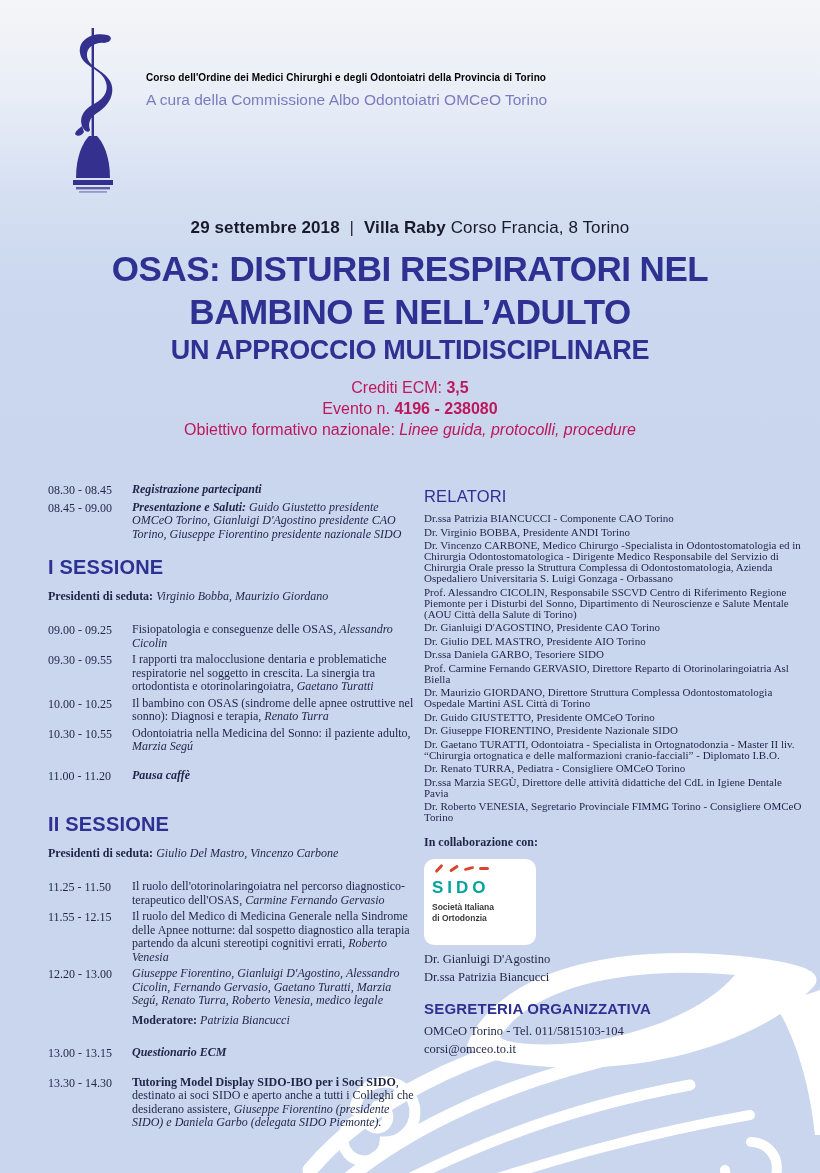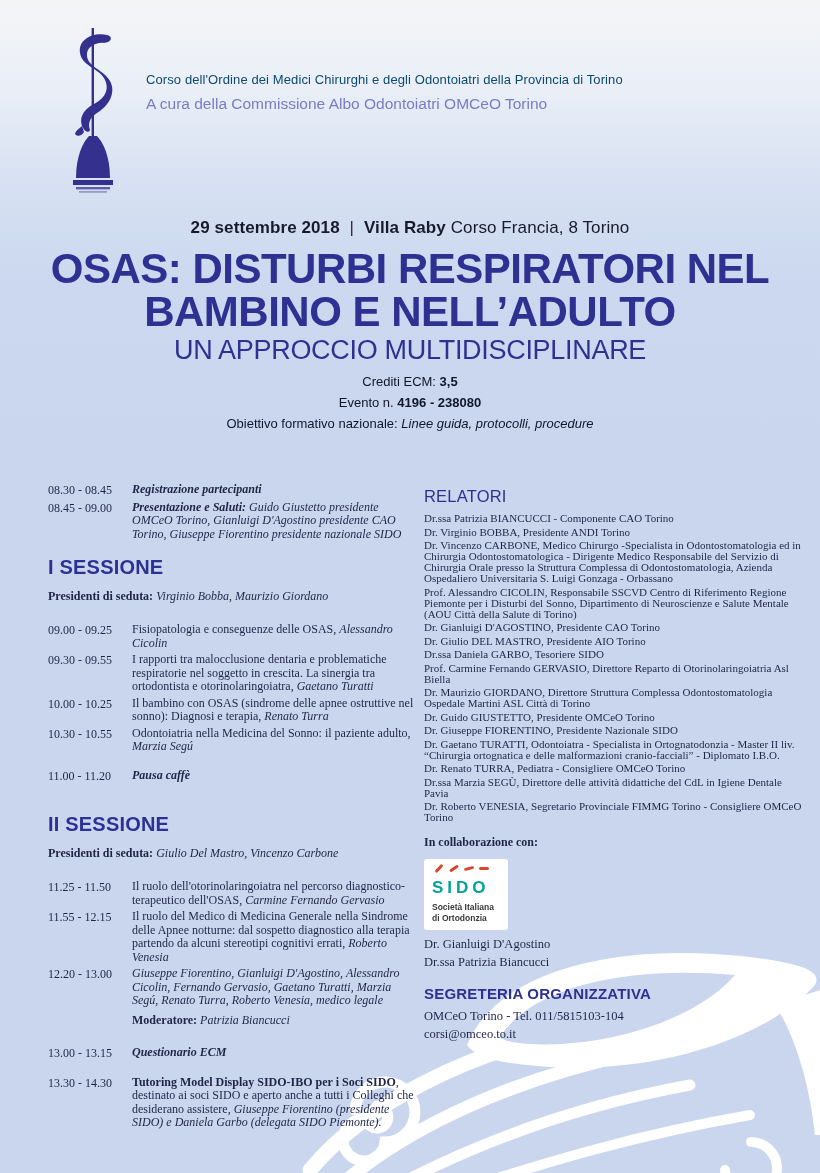--- a/index.html
+++ b/index.html
@@ -8,31 +8,31 @@
     font-family:"Liberation Sans", sans-serif;
     position:relative;
     background:linear-gradient(180deg,#f4f5f7 0%,#e9eef7 8%,#d6e0f2 16%,#cbd8ef 24%,#c9d6ee 38%,#c9d6ee 100%);
   }
   .page{ position:absolute; inset:0; }
 
   
   .header{ position:absolute; left:62px; top:26px; display:flex; z-index:2; }
   .logo-wrap{ width:62px; height:168px; flex:none; }
   .header-text{ margin-left:22px; margin-top:46px; }
-  .header-line1{ font-size:13px; font-weight:normal; color:#0c4a6e; letter-spacing:.1px; }
+  .header-line1{ font-size:10px; font-weight:bold; color:#000000; letter-spacing:.1px; }
   .header-line2{ font-size:15.5px; color:#7b7cc0; margin-top:8px; }
 
   
   .event-block{ position:absolute; left:0; right:0; top:218px; text-align:center; z-index:2; }
   .date-line{ font-size:17px; color:#191a2e; letter-spacing:.1px; }
   .date-line .sep{ font-weight:300; color:#2b2c44; padding:0 5px; }
-  .main-title{ margin-top:9px; font-size:42px; line-height:43px; font-weight:bold;
+  .main-title{ margin-top:9px; font-size:35px; line-height:43px; font-weight:bold;
                color:#2e3192; letter-spacing:-.5px; }
-  .sub-title{ font-size:27px; line-height:34px; font-weight:normal; color:#2e3192; letter-spacing:-.3px; }
-  .info-lines{ margin-top:4px; font-size:13px; line-height:21px; color:#0f172a; }
+  .sub-title{ font-size:27px; line-height:34px; font-weight:bold; color:#2e3192; letter-spacing:-.3px; }
+  .info-lines{ margin-top:10px; font-size:16px; line-height:21px; color:#be185d; }
   .b{ font-weight:bold; }
   .i{ font-style:italic; }
   .bi{ font-weight:bold; font-style:italic; }
 
   
   .left-col{ position:absolute; left:48px; top:483px; width:372px; z-index:2;
              font-family:"Liberation Serif", serif; color:#1f2547; }
   .srow{ display:flex; margin-bottom:3px; }
   .stime{ width:84px; flex:none; font-size:12px; line-height:13.5px; padding-top:1px; }
   .sdesc{ flex:1; font-size:12px; line-height:13.5px; }
@@ -42,22 +42,22 @@
   .chairs{ font-size:12px; line-height:14px; margin-bottom:4px; }
   .spacer.sm{ height:12px; } .spacer.md{ height:16px; }
 
   
   .right-col{ position:absolute; left:424px; top:487px; width:378px; z-index:2;
               font-family:"Liberation Serif", serif; color:#1f2547; }
   .rel-title{ font-family:"Liberation Sans", sans-serif; font-size:16.5px; font-weight:normal;
               color:#2e3192; margin-bottom:7px; letter-spacing:.2px; }
   .rel-item{ font-size:11px; line-height:11px; margin-bottom:2.5px; }
   .collab-label{ font-size:12px; font-weight:bold; margin-top:12px; }
-  .sido-box{ width:84px; margin-top:9px; background:#ffffff; border-radius:3px;
-             padding:8px 8px 7px 8px; }
+  .sido-box{ width:112px; margin-top:9px; background:#ffffff; border-radius:10px;
+             padding:8px 8px 22px 8px; }
   .sido-dashes{ display:flex; padding-left:2px; height:10px; }
   .sido-dash{ width:10px; height:3px; border-radius:1.5px; margin-right:5px; }
   .sido-word{ font-family:"Liberation Sans", sans-serif; font-weight:bold; font-size:17px;
               letter-spacing:4px; margin-top:1px; }
   .sido-sub{ font-family:Liberation Sans, sans-serif; font-size:8.5px; font-weight:bold;
              color:#3a3a3a; line-height:10.5px; margin-top:4px; }
   .side-sec-title{ font-family:"Liberation Sans", sans-serif; font-size:15px; font-weight:bold;
                    color:#2e3192; margin-top:14px; letter-spacing:.2px; }
   .side-line{ font-size:12.5px; line-height:18px; }
   .names-wrap, .lines-wrap{ margin-top:5px; }

